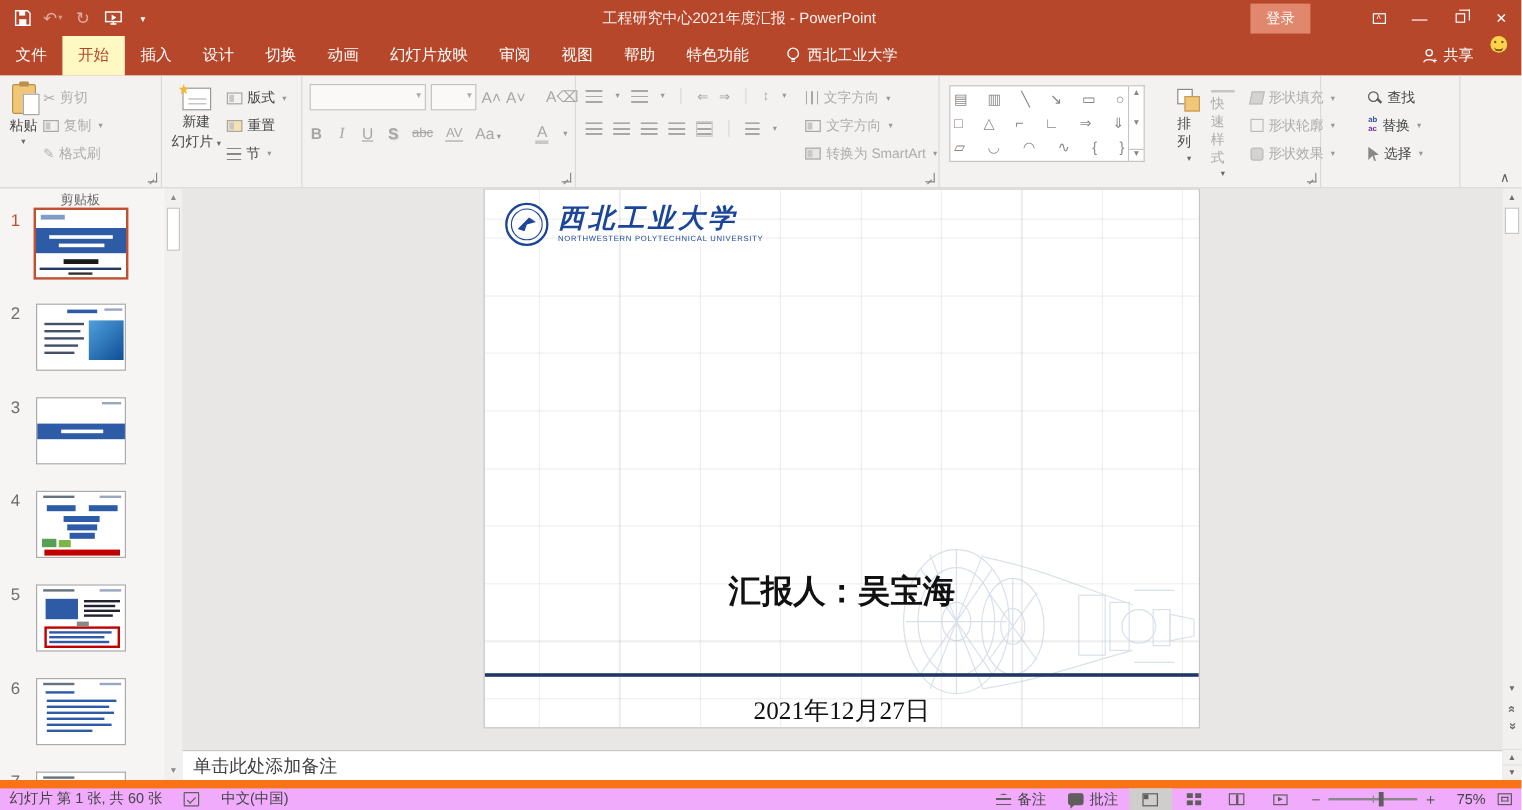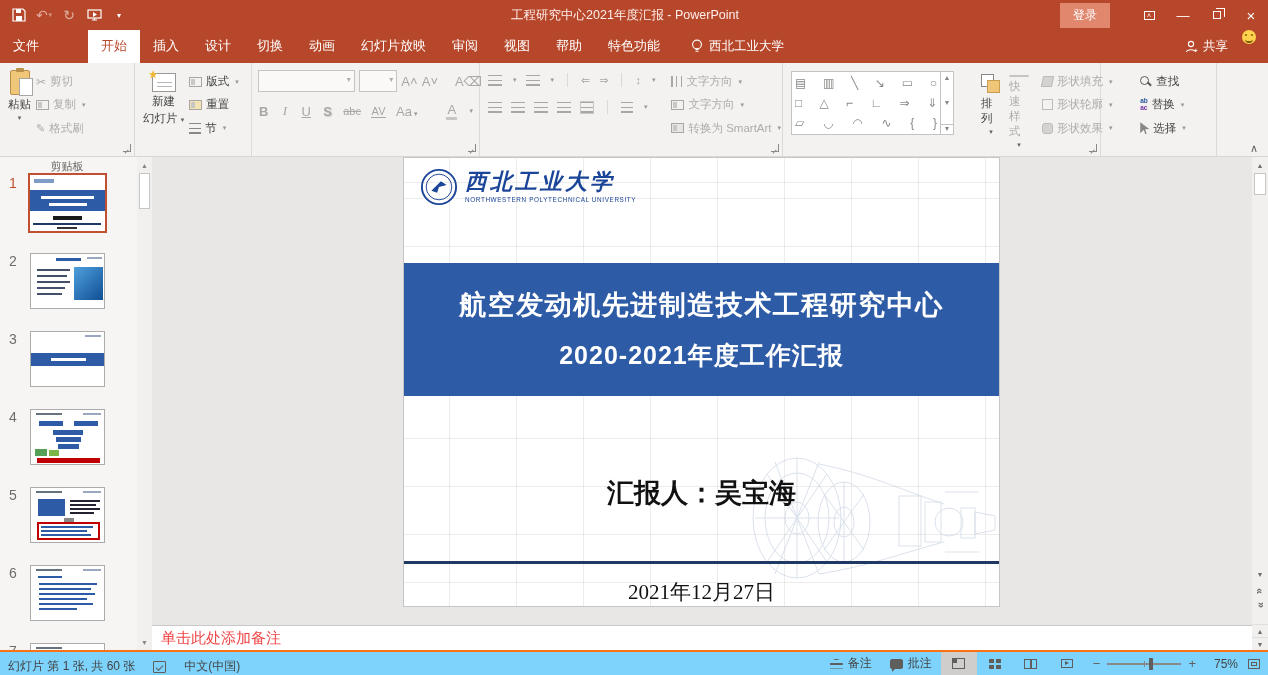--- a/index.html
+++ b/index.html
@@ -8,30 +8,30 @@
   :root { --accent:#B7472A; --band:#2E5BA5; --navy:#1F3864; --sel:#C0502F; }
 
   
   .titlebar{height:30px;background:var(--accent);display:flex;align-items:center;color:#fff;}
   .qat{display:flex;align-items:center;gap:3px;padding-left:8px;width:190px;}
   .qat-ic{width:22px;height:22px;display:flex;align-items:center;justify-content:center;font-size:14px;color:#fff;}
   .dim{opacity:.55;}
   .mini-drop{font-size:7px;margin-left:1px;opacity:.8;}
   .win-title{flex:1;text-align:center;font-size:12.5px;color:#ffefec;}
   .win-controls{display:flex;align-items:center;height:100%;}
-  .login{background:#E0876D;color:#fff;font-size:12px;padding:4px 13px;margin-right:22px;cursor:default;}
+  .login{background:#E0876D;color:#fff;font-size:12px;padding:4px 13px;margin-right:40px;cursor:default;}
   .winbtn{width:34px;height:30px;display:flex;align-items:center;justify-content:center;font-size:13px;color:#fff;}
   .boxic{width:11px;height:9px;border:1px solid #fff;display:inline-flex;align-items:center;justify-content:center;font-size:7px;line-height:1;}
   .restoreic{width:8px;height:8px;border:1px solid #fff;position:relative;}
   .restoreic::before{content:"";position:absolute;left:2px;top:-4px;width:8px;height:8px;border-top:1px solid #fff;border-right:1px solid #fff;}
 
   
   .tabrow{height:33px;background:var(--accent);display:flex;align-items:stretch;color:#fff;}
   .tab{padding:9px 13px 8px;font-size:13px;line-height:1;cursor:default;white-space:nowrap;}
-  .tab.active{background:#ffffff;color:var(--accent);margin-left:36px;}
+  .tab.active{background:#fef9c3;color:var(--accent);}
   .tellme{display:flex;align-items:center;gap:6px;margin-left:18px;font-size:12.5px;}
   .share{margin-left:auto;display:flex;align-items:center;gap:5px;padding-right:14px;font-size:12.5px;}
   .smiley{width:14px;height:14px;border-radius:50%;background:#FFD34D;position:relative;margin-right:12px;}
   .smiley::before{content:"";position:absolute;left:3px;top:4px;width:2px;height:2px;background:#7a5b00;border-radius:50%;box-shadow:6px 0 0 #7a5b00;}
   .smiley::after{content:"";position:absolute;left:3px;top:6px;width:8px;height:5px;border-bottom:2px solid #7a5b00;border-radius:0 0 8px 8px;}
 
   
   .ribbon{height:94px;background:#F3F2F1;display:flex;position:relative;border-bottom:1px solid #D8D6D4;}
   .group{display:flex;flex-direction:column;border-right:1px solid #DCDAD8;position:relative;}
   .gbody{height:77px;display:flex;padding:4px 5px 0 5px;gap:2px;}
@@ -146,32 +146,32 @@
   .logotext .cn{font-family:"Liberation Serif",serif;font-style:italic;font-weight:bold;font-size:22px;color:#1B4598;letter-spacing:3px;line-height:1;}
   .logotext .en{font-size:6.4px;color:#1B4598;letter-spacing:.6px;margin-top:3px;}
   .band{position:absolute;left:0;top:105px;width:100%;height:133px;background:var(--band);display:flex;flex-direction:column;align-items:center;justify-content:center;gap:16px;}
   .band .l1{color:#fff;font-weight:bold;font-size:27px;letter-spacing:1.5px;}
   .band .l2{color:#fff;font-weight:bold;font-size:25px;letter-spacing:1px;}
   .presenter{position:absolute;top:317px;width:100%;text-align:center;font-family:"Liberation Serif","DejaVu Serif",serif;font-weight:bold;font-size:27px;color:#111;}
   .hline{position:absolute;top:403px;left:0;width:100%;height:3px;background:var(--navy);}
   .dateline{position:absolute;top:420px;width:100%;text-align:center;font-family:"Liberation Serif","DejaVu Serif",serif;font-size:21px;color:#111;}
   .engine{position:absolute;right:0;top:276px;opacity:.55;}
 
-  .notes{position:absolute;left:0;right:0;bottom:0;height:25px;background:#fff;border-top:1px solid #C8C8C8;display:flex;align-items:center;padding-left:9px;font-size:15px;color:#ef4444;}
+  .notes{position:absolute;left:0;right:0;bottom:0;height:25px;background:#fff;border-top:1px solid #C8C8C8;display:flex;align-items:center;padding-left:9px;font-size:15px;color:#404040;}
 
   .vscroll{width:16px;background:#F1F0EF;display:flex;flex-direction:column;align-items:center;font-size:7px;color:#6E6C6A;}
   .vsbtn{height:16px;width:100%;display:flex;align-items:center;justify-content:center;}
   .vsthumb{width:12px;height:22px;background:#fff;border:1px solid #C8C6C4;}
   .vspace{flex:1;}
   .dbl{font-size:11px;font-weight:bold;transform:rotate(90deg);letter-spacing:-2px;height:16px;display:flex;align-items:center;justify-content:center;}
   .dbl.down{transform:rotate(-90deg);}
   .nsmall{height:13px;width:100%;display:flex;align-items:center;justify-content:center;border-top:1px solid #E1DFDD;}
 
   
-  .statusbar{height:25px;background:#7dd3fc;border-top:2px solid #f97316;display:flex;align-items:flex-end;font-size:12px;color:#444;}
+  .statusbar{height:25px;background:#f0abfc;border-top:7px solid #f97316;display:flex;align-items:flex-start;font-size:12px;color:#444;}
   .sb-left{display:flex;align-items:center;gap:18px;padding-left:8px;}
   .spellic{width:13px;height:12px;border:1px solid #605E5C;border-radius:1px;position:relative;}
   .spellic::after{content:"";position:absolute;left:2px;top:3px;width:6px;height:3px;border-left:1.5px solid #605E5C;border-bottom:1.5px solid #605E5C;transform:rotate(-45deg);}
   .sb-right{margin-left:auto;display:flex;align-items:center;height:100%;}
   .sbbtn{display:flex;align-items:center;gap:5px;padding:0 9px;height:100%;}
   .notesic{width:13px;height:10px;background:repeating-linear-gradient(to bottom,#605E5C 0 1.4px,transparent 1.4px 4.4px);clip-path:polygon(50% 0,100% 30%,100% 100%,0 100%,0 30%);}
   .commic{width:13px;height:10px;border:1.5px solid #605E5C;border-radius:2px;position:relative;background:#605E5C;}
   .commic::after{content:"";position:absolute;left:1px;bottom:-4px;border:3px solid transparent;border-top-color:#605E5C;border-left-color:#605E5C;}
   .viewbtn{width:36px;height:100%;display:flex;align-items:center;justify-content:center;}
   .viewbtn.sel{background:#D0CECC;}
@@ -550,24 +550,20 @@
           <circle cx="20" cy="20" r="18" fill="none" stroke="#1B4598" stroke-width="2"></circle>
           <circle cx="20" cy="20" r="13.5" fill="none" stroke="#1B4598" stroke-width="1"></circle>
           <path d="M12 24l10-10 6 4-8 2-2 6z" fill="#1B4598"></path>
         </svg>
         <div class="logotext">
           <div class="cn">西北工业大学</div>
           <div class="en">NORTHWESTERN POLYTECHNICAL UNIVERSITY</div>
         </div>
       </div>
 
-      <div class="band">
-        <div class="l1">航空发动机先进制造技术工程研究中心</div>
-        <div class="l2">2020-2021年度工作汇报</div>
-      </div>
 
       <div class="presenter">汇报人：吴宝海</div>
       <div class="hline"></div>
       <div class="dateline">2021年12月27日</div>
     </div>
 
     <div class="notes">
       <span>单击此处添加备注</span>
     </div>
   </div>

